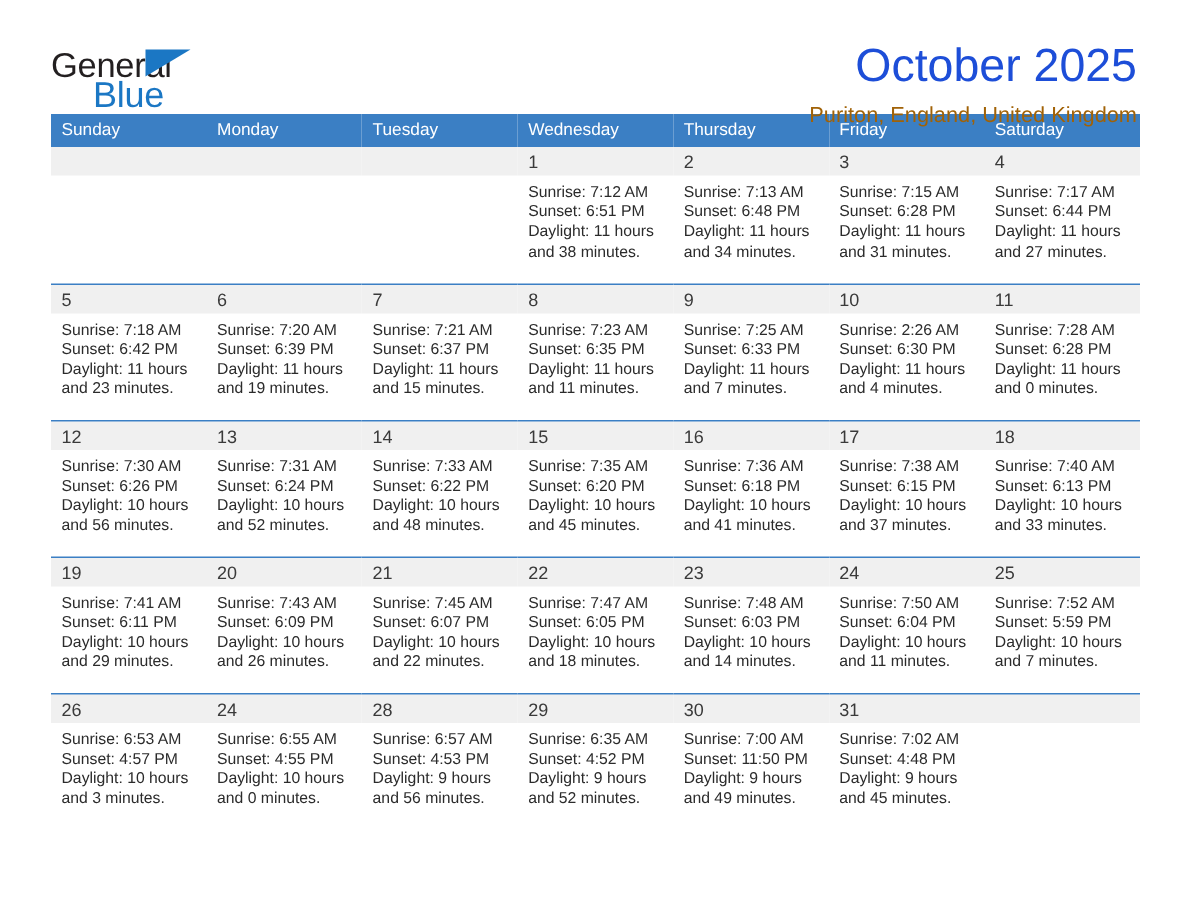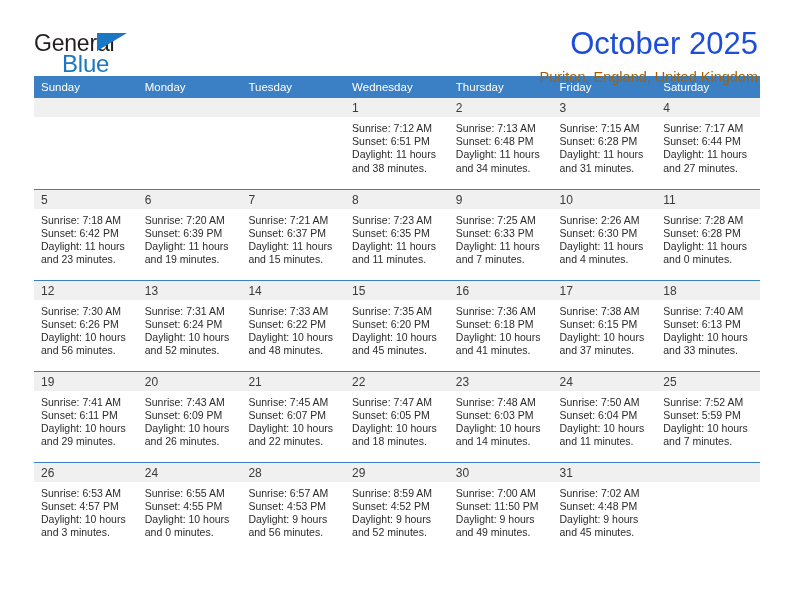--- a/index.html
+++ b/index.html
@@ -446,21 +446,21 @@
             <div class="info">
               <div>Sunrise: 6:57 AM</div>
               <div>Sunset: 4:53 PM</div>
               <div>Daylight: 9 hours</div>
               <div>and 56 minutes.</div>
             </div>
           </td>
           <td>
             <div class="daynum">29</div>
             <div class="info">
-              <div>Sunrise: 8:59 AM</div>
+              <div>Sunrise: 6:35 AM</div>
               <div>Sunset: 4:52 PM</div>
               <div>Daylight: 9 hours</div>
               <div>and 52 minutes.</div>
             </div>
           </td>
           <td>
             <div class="daynum">30</div>
             <div class="info">
               <div>Sunrise: 7:00 AM</div>
               <div>Sunset: 11:50 PM</div>

